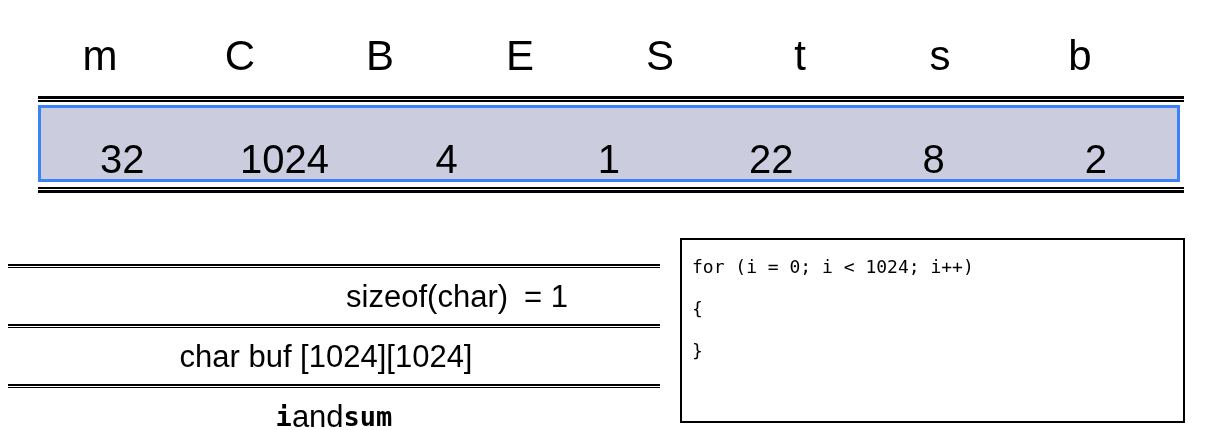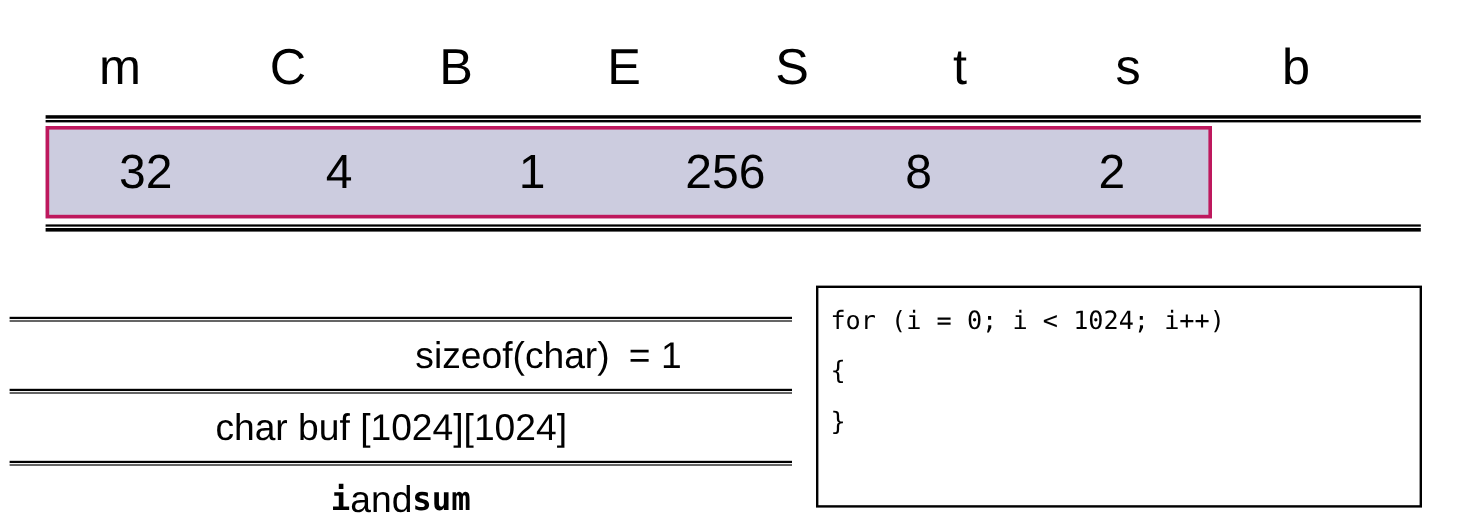--- a/index.html
+++ b/index.html
@@ -50,27 +50,27 @@
   }
   #rule-top .thick { height: 3px; background: #000; }
   #rule-top .gap   { height: 1px; background: #fff; }
   #rule-top .thin  { height: 2px; background: #000; }
 
   
   #params-value-row {
     position: absolute;
     left: 8px;
     top: 85px;
-    width: 972px;
+    width: 1142px;
     height: 77px;
     background: #ccccdf;
-    border: 3px solid #be185d;
+    border: 3px solid #3b82f6;
     box-sizing: border-box;
     display: flex;
-    align-items: center;
+    align-items: flex-end;
   }
   .param-value-cell {
     flex: 1 1 0;
     text-align: center;
     font-size: 40px;
     line-height: 1;
     color: #000000;
   }
 
   
@@ -128,21 +128,21 @@
     top: 238px;
     width: 505px;
     height: 185px;
     border: 2px solid #000000;
     box-sizing: border-box;
     background: #ffffff;
     padding: 6px 0 0 10px;
   }
   .code-line {
     font-family: "DejaVu Sans Mono", monospace;
-    font-size: 21px;
+    font-size: 18px;
     line-height: 42px;
     white-space: pre;
     color: #000000;
   }
 </style>
 </head>
 <body>
 
 <div id="params-table">
 
@@ -158,23 +158,24 @@
   </div>
 
   <div id="rule-top">
     <div class="thick"></div>
       <div class="gap"></div>
       <div class="thin"></div>
   </div>
 
   <div id="params-value-row">
     <div class="param-value-cell">32</div>
+    <div class="param-value-cell">1024</div>
     <div class="param-value-cell">4</div>
     <div class="param-value-cell">1</div>
-    <div class="param-value-cell">256</div>
+    <div class="param-value-cell">22</div>
     <div class="param-value-cell">8</div>
     <div class="param-value-cell">2</div>
   </div>
 
   <div id="rule-bottom">
     <div class="thin"></div>
       <div class="gap"></div>
       <div class="thick"></div>
   </div>
 

